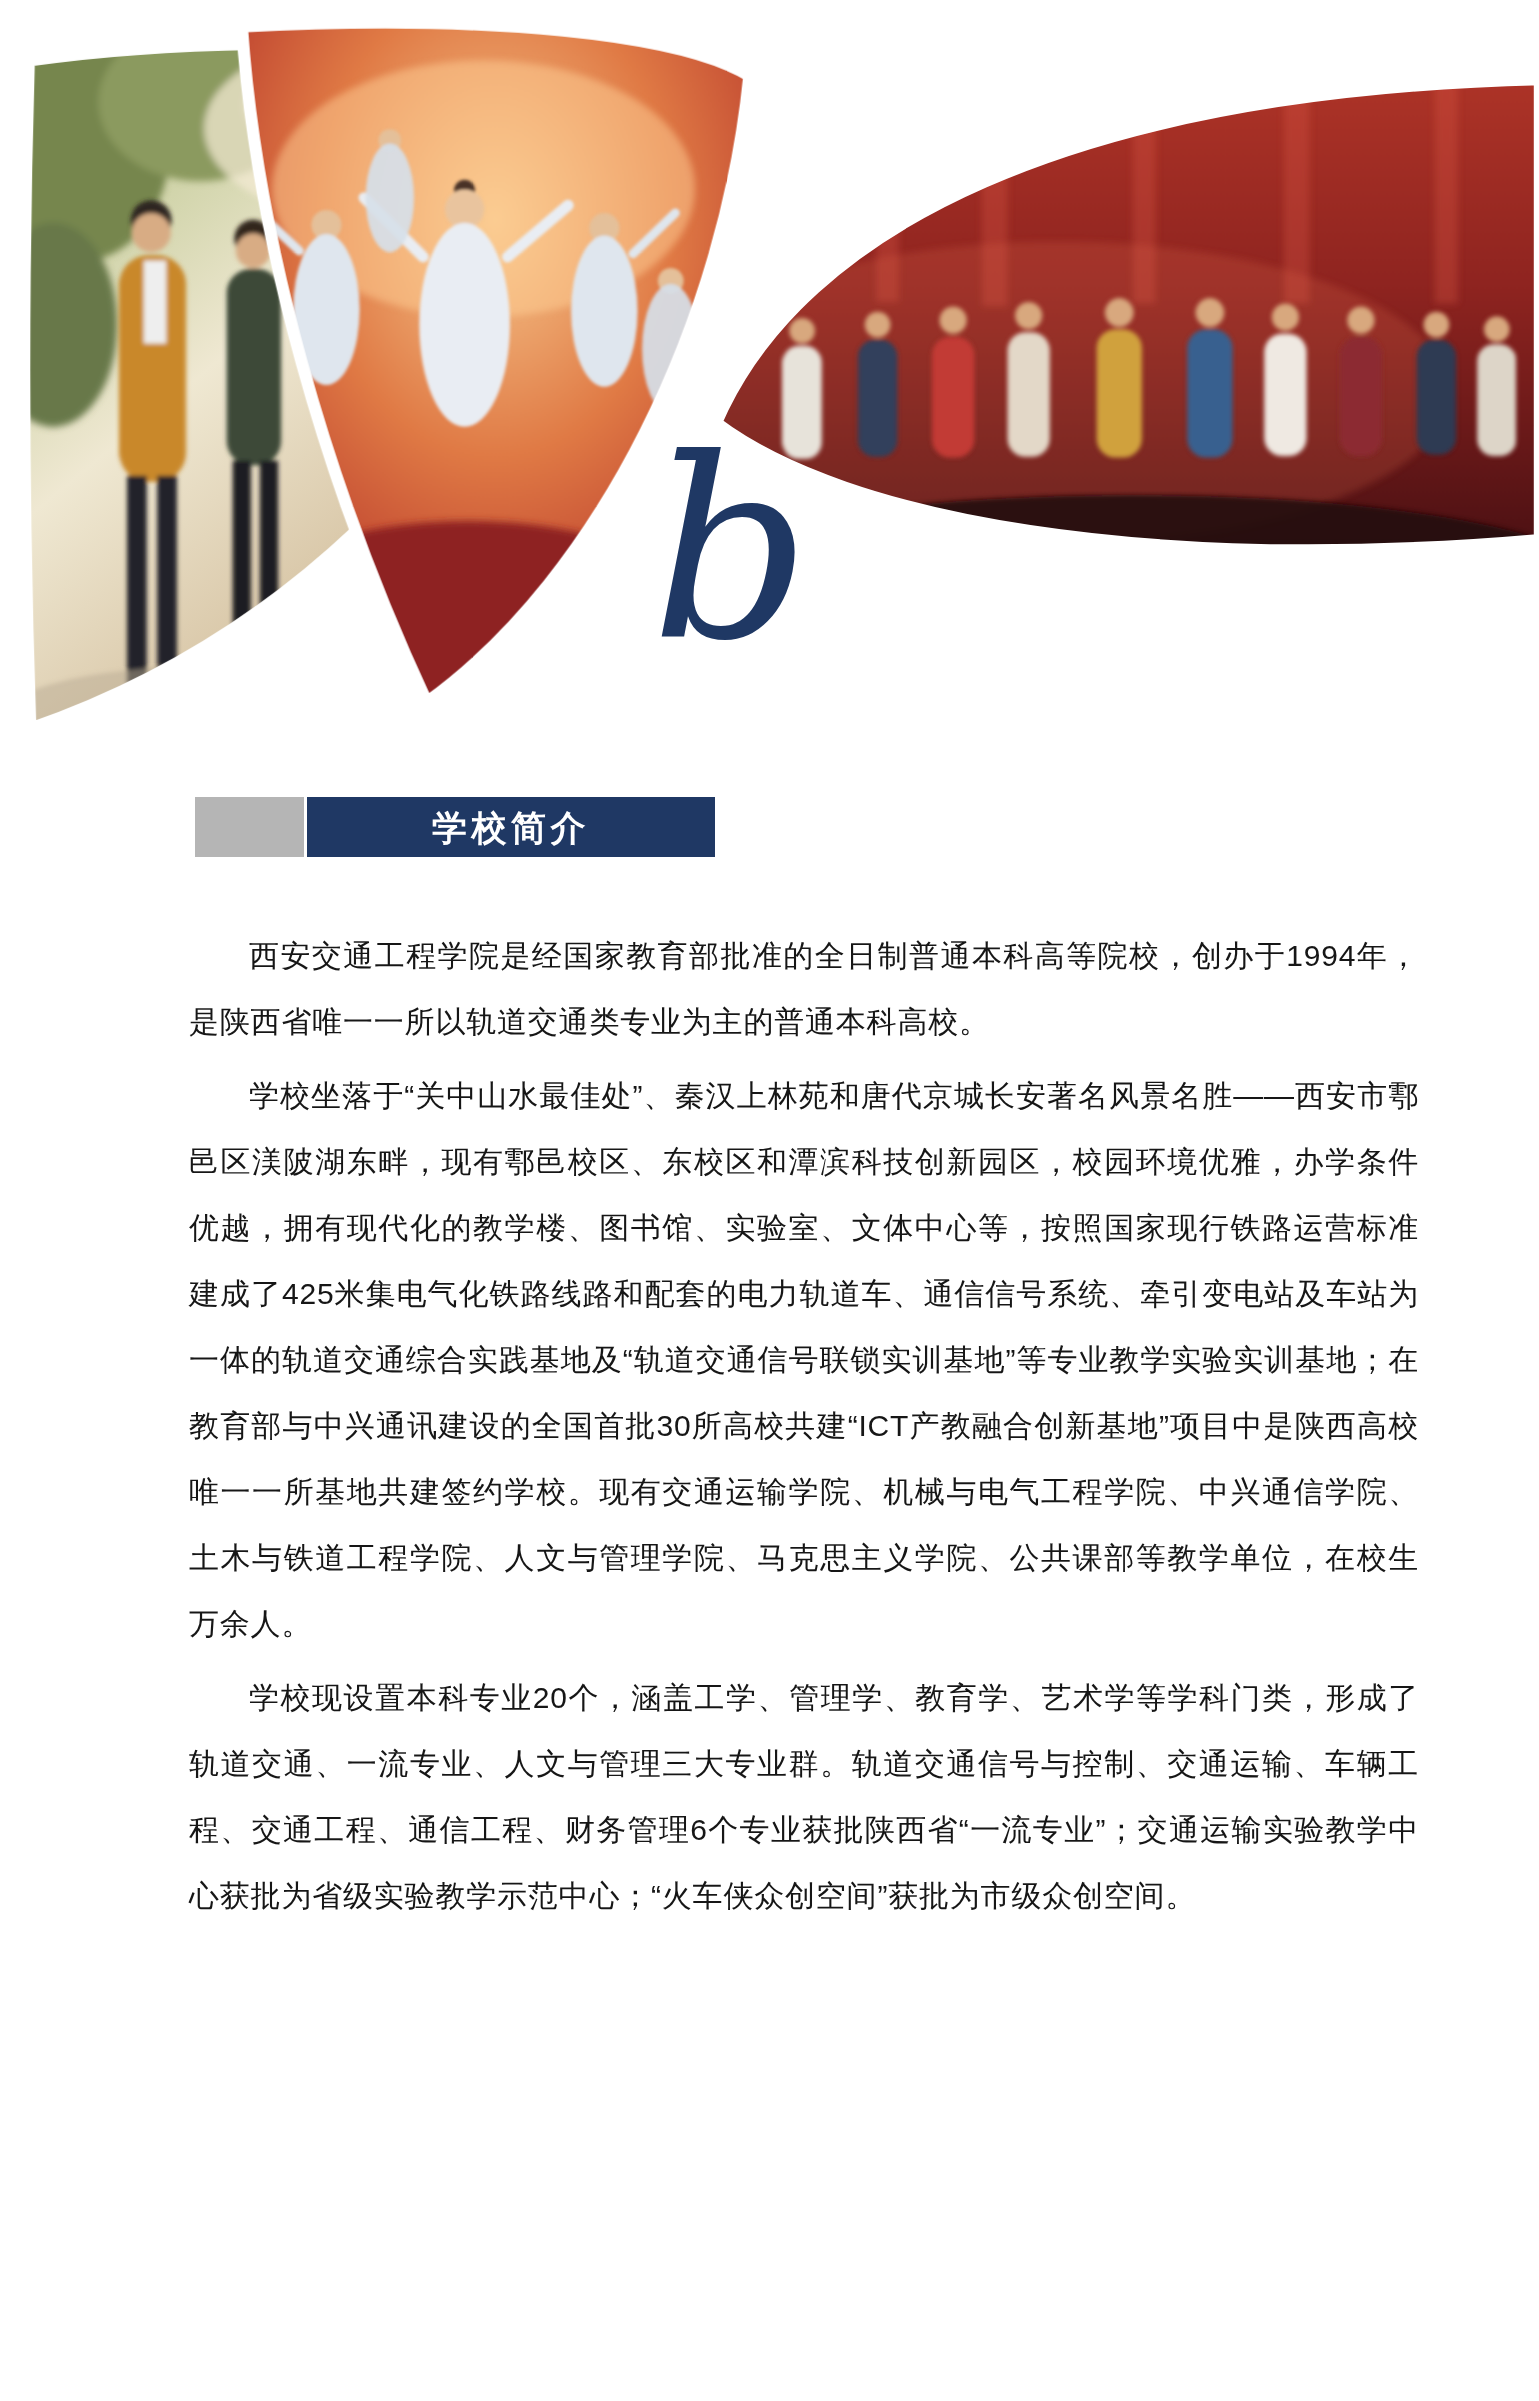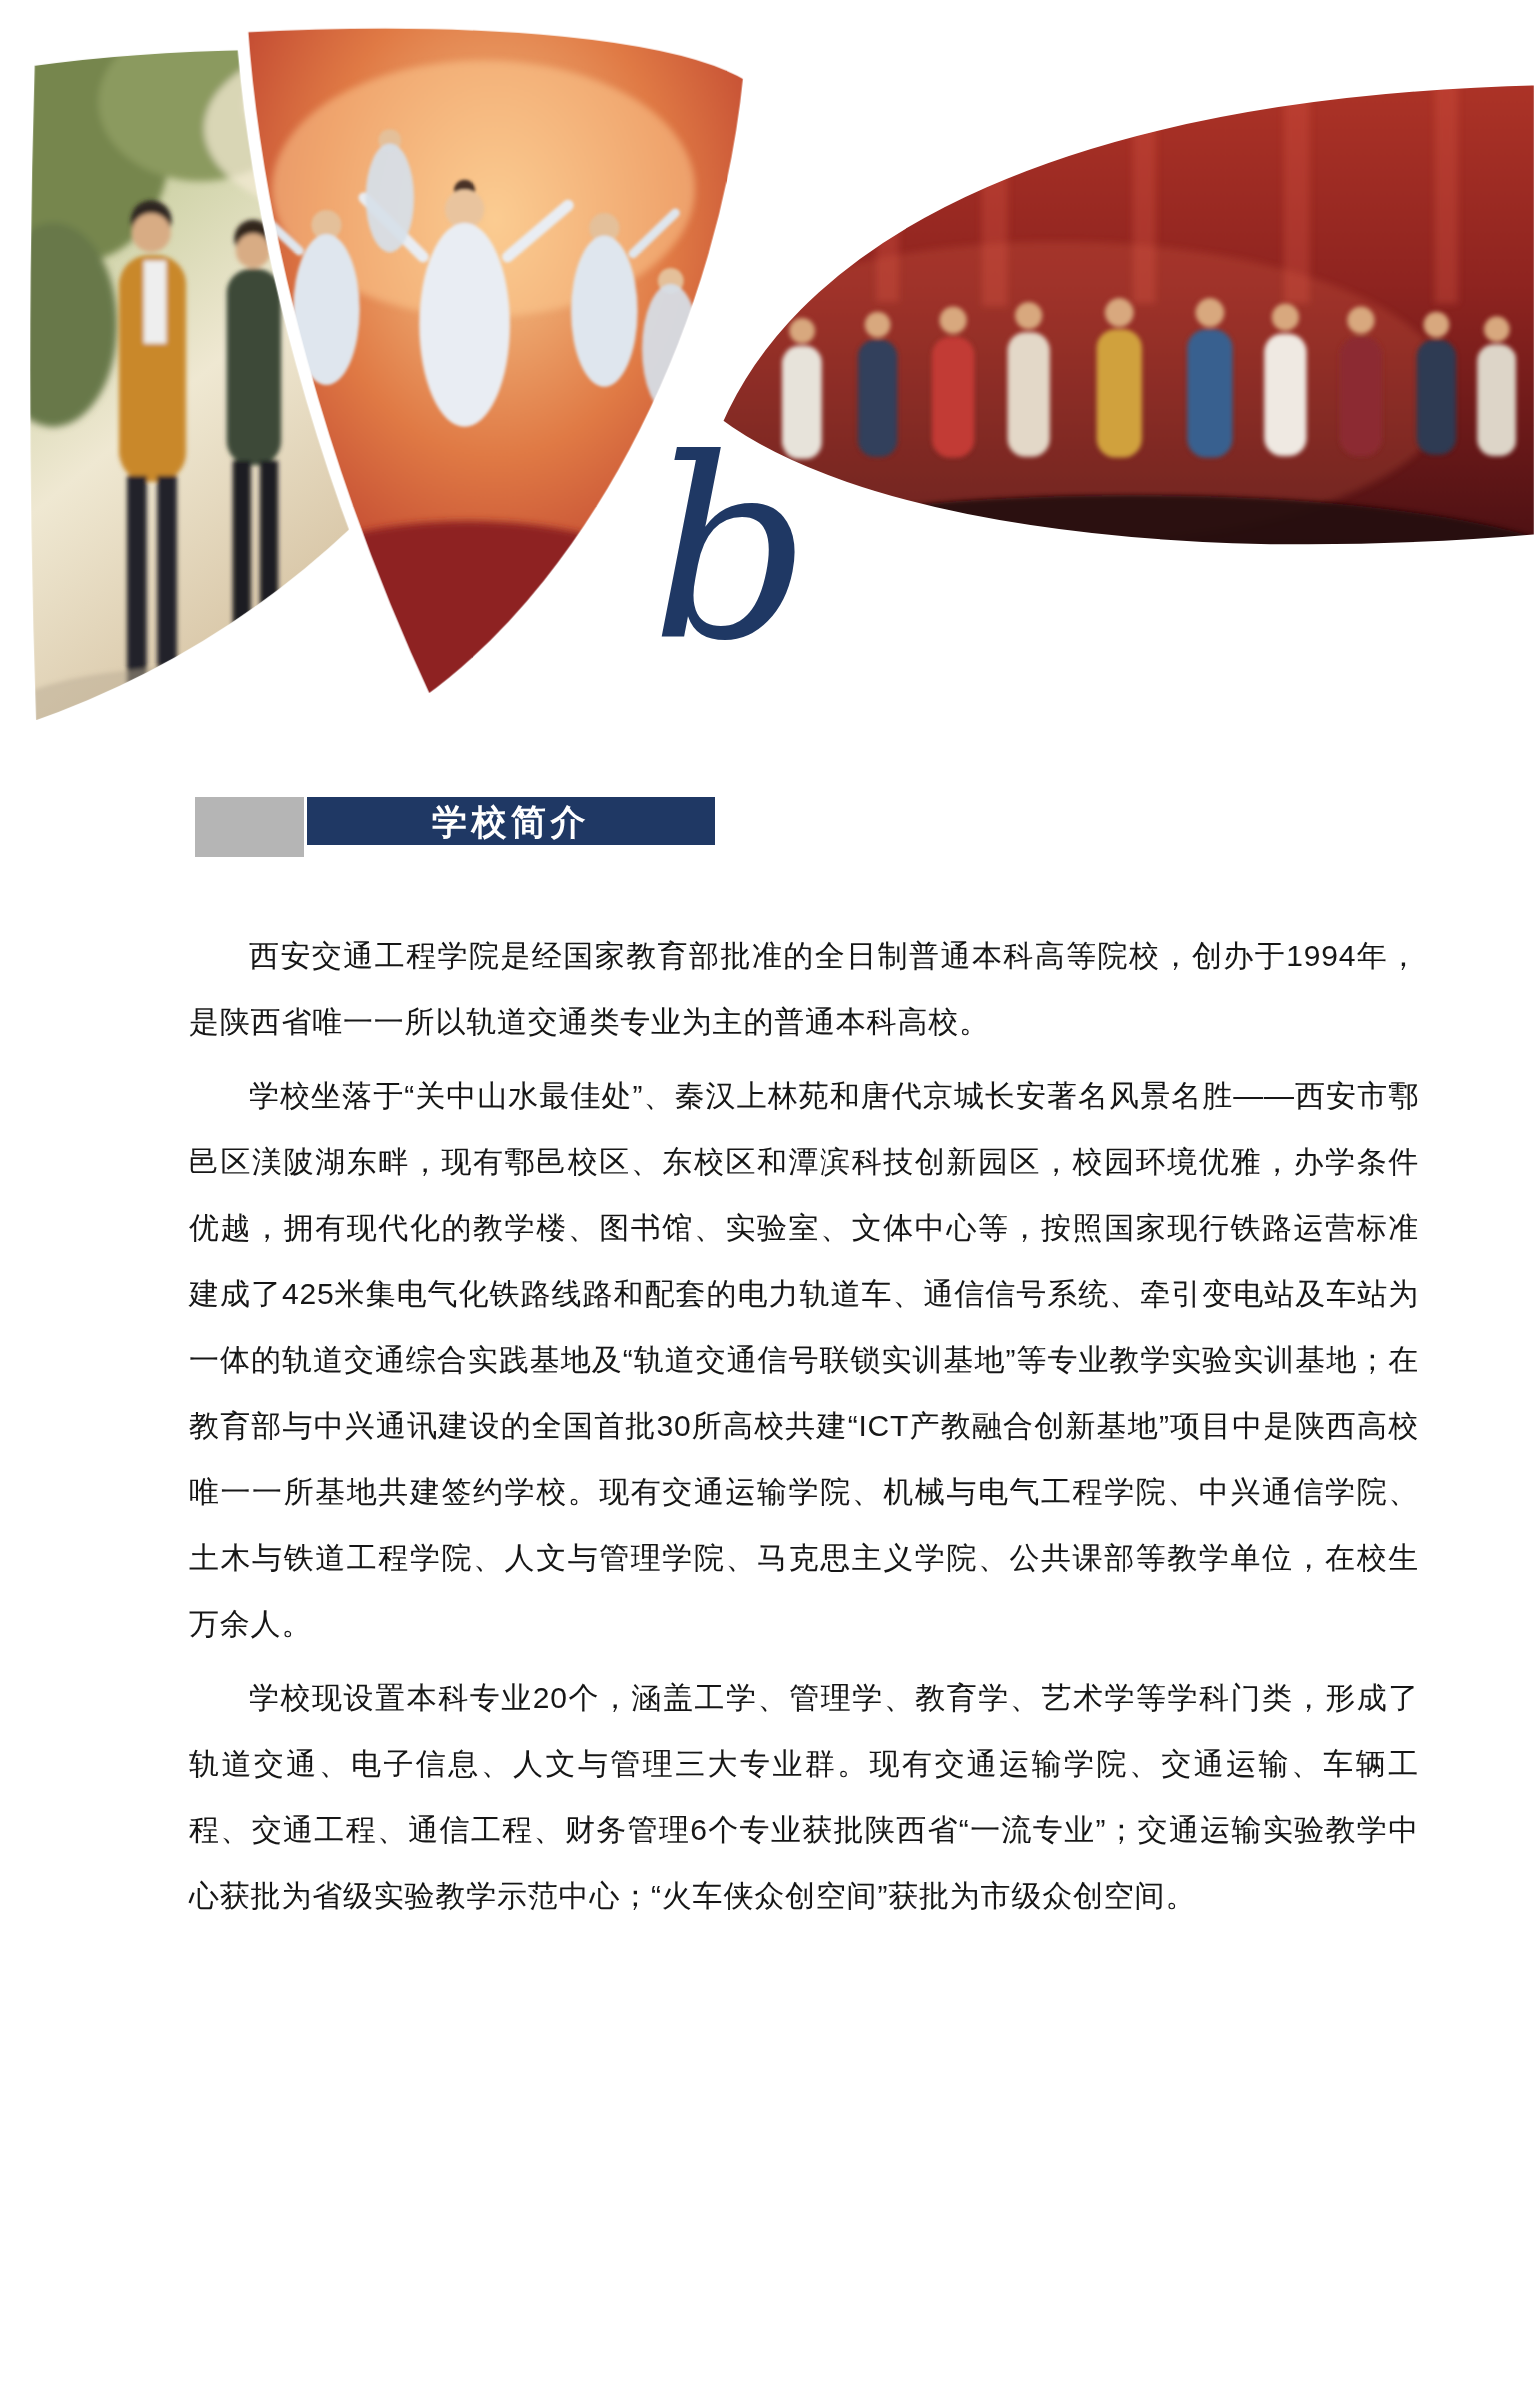--- a/index.html
+++ b/index.html
@@ -6,21 +6,21 @@
   body{font-family:"Liberation Sans","DejaVu Sans",sans-serif;}
   #page{position:relative;width:1540px;height:2401px;background:#ffffff;overflow:hidden;}
 
   .hero-svg{position:absolute;left:0;top:0;display:block;}
 
   .section-header-gray{
     position:absolute;left:195px;top:797px;width:109px;height:60px;
     background:#B5B5B5;
   }
   .section-header-bar{
-    position:absolute;left:307px;top:797px;width:408px;height:48px;
+    position:absolute;left:307px;top:797px;width:408px;height:60px;
     background:#1F3864;display:flex;align-items:center;justify-content:center;
   }
   .section-header-bar .title{
     color:#ffffff;font-size:35px;font-weight:bold;letter-spacing:4.5px;line-height:1;
   }
 
   .article{
     position:absolute;left:181px;top:915px;width:1246px;
     font-size:30px;line-height:66px;color:#161616;
     text-align:justify;text-justify:inter-ideograph;letter-spacing:0.8px;
@@ -184,17 +184,17 @@
   </svg>
 
   <div class="section-header-gray"></div>
   <div class="section-header-bar">
     <span class="title">学校简介</span>
   </div>
 
   <div class="article">
     <p>西安交通工程学院是经国家教育部批准的全日制普通本科高等院校，创办于1994年，是陕西省唯一一所以轨道交通类专业为主的普通本科高校。</p>
     <p>学校坐落于“关中山水最佳处”、秦汉上林苑和唐代京城长安著名风景名胜——西安市鄠邑区渼陂湖东畔，现有鄠邑校区、东校区和潭滨科技创新园区，校园环境优雅，办学条件优越，拥有现代化的教学楼、图书馆、实验室、文体中心等，按照国家现行铁路运营标准建成了425米集电气化铁路线路和配套的电力轨道车、通信信号系统、牵引变电站及车站为一体的轨道交通综合实践基地及“轨道交通信号联锁实训基地”等专业教学实验实训基地；在教育部与中兴通讯建设的全国首批30所高校共建“ICT产教融合创新基地”项目中是陕西高校唯一一所基地共建签约学校。现有交通运输学院、机械与电气工程学院、中兴通信学院、土木与铁道工程学院、人文与管理学院、马克思主义学院、公共课部等教学单位，在校生万余人。</p>
-    <p>学校现设置本科专业20个，涵盖工学、管理学、教育学、艺术学等学科门类，形成了轨道交通、电子信息、人文与管理三大专业群。现有交通运输学院、交通运输、车辆工程、交通工程、通信工程、财务管理6个专业获批陕西省“一流专业”；交通运输实验教学中心获批为省级实验教学示范中心；“火车侠众创空间”获批为市级众创空间。</p>
+    <p>学校现设置本科专业20个，涵盖工学、管理学、教育学、艺术学等学科门类，形成了轨道交通、一流专业、人文与管理三大专业群。轨道交通信号与控制、交通运输、车辆工程、交通工程、通信工程、财务管理6个专业获批陕西省“一流专业”；交通运输实验教学中心获批为省级实验教学示范中心；“火车侠众创空间”获批为市级众创空间。</p>
   </div>
 
 </div>
 
 
 </body></html>

